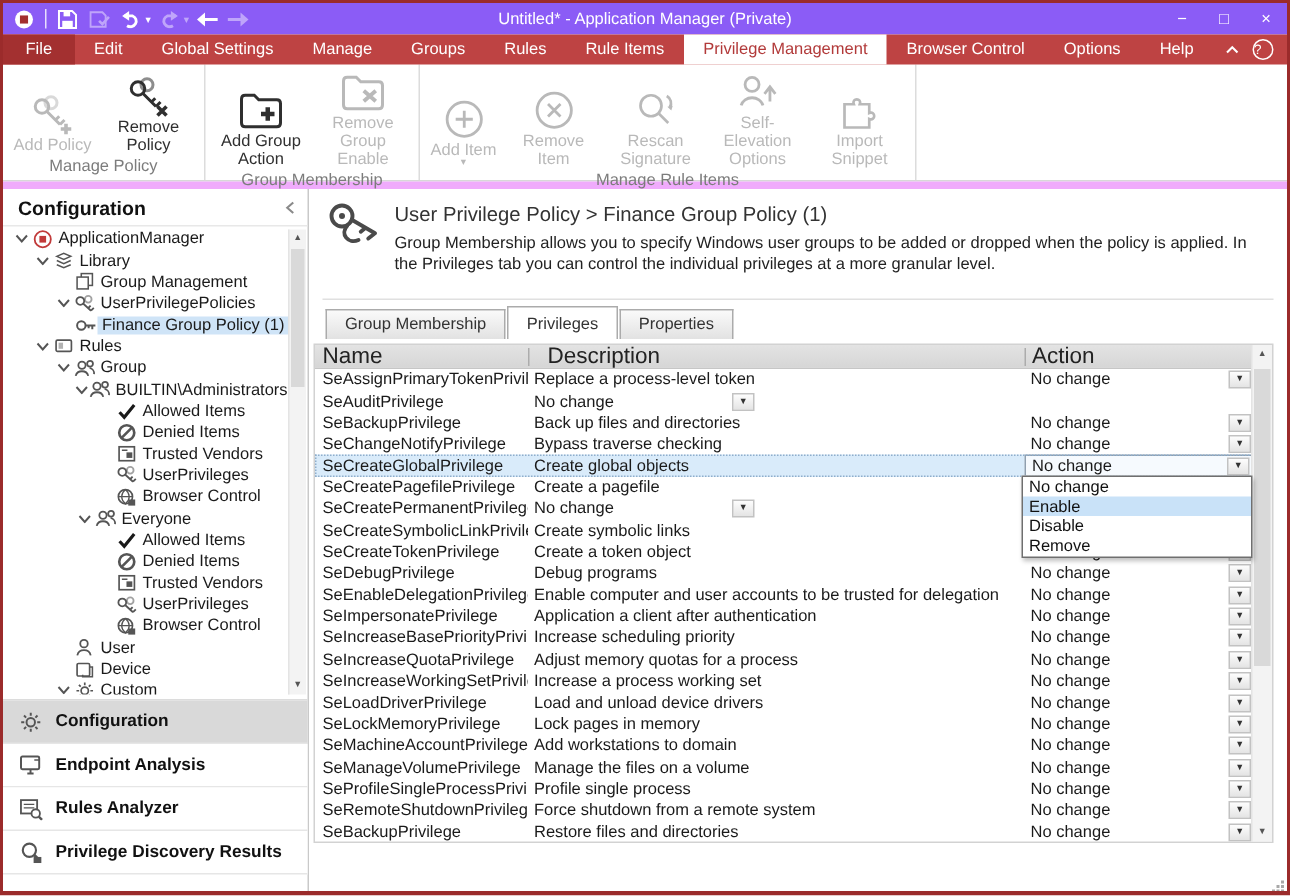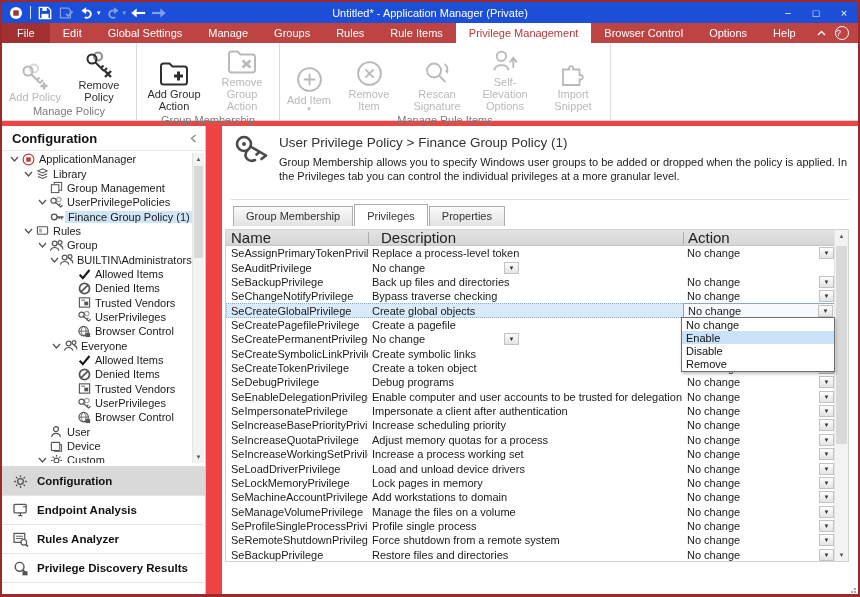--- a/index.html
+++ b/index.html
@@ -1,20 +1,20 @@
 <!DOCTYPE html>
 <html><head>
 <meta charset="utf-8">
 <style>
   html,body{margin:0;padding:0;background:#fff;}
   .window{position:relative;width:860px;height:597px;box-sizing:border-box;
     border:2px solid #9B2B2B;border-bottom-width:3px;overflow:hidden;
     font-family:"Liberation Sans",sans-serif;background:#fff;}
   
-  .titlebar{height:21px;background:#1d4ed8;display:flex;align-items:center;position:relative;color:#fff;justify-content:flex-end;}
+  .titlebar{height:21px;background:#8b5cf6;display:flex;align-items:center;position:relative;color:#fff;justify-content:flex-end;}
   .qat{display:flex;align-items:center;gap:3px;padding-left:5px;z-index:2;}
   .qat-btn{display:flex;align-items:center;justify-content:center;width:18px;height:16px;color:#fff;}
   .qat-btn svg{display:block;}
   .dim{opacity:.45;}
   .qsep{width:1px;height:13px;background:rgba(255,255,255,.8);margin:0 2px;}
   .qcaret{font-size:7px;color:#fff;margin-left:-2px;}
   .win-title{position:absolute;left:0;right:0;text-align:center;font-size:11px;color:#fff;}
   .win-controls{margin-left:auto;display:flex;align-items:center;gap:0;z-index:2;}
   .wc{width:28px;height:21px;display:flex;align-items:center;justify-content:center;font-size:11px;color:#fff;}
   
@@ -29,21 +29,21 @@
   .ribbon{height:77px;background:#fff;border-bottom:1px solid #D8D8D8;display:flex;align-items:stretch;}
   .ribbon-group{display:flex;flex-direction:column;border-right:1px solid #DCDCDC;padding:1px 3px 0;}
   .rg-buttons{display:flex;flex:1;align-items:flex-end;}
   .rbtn{min-width:42px;max-width:60px;padding:2px 4px 0;display:flex;flex-direction:column;align-items:center;
     text-align:center;font-size:11px;line-height:12px;color:#2F2F2F;}
   .rbtn .ricon{height:30px;display:flex;align-items:center;justify-content:center;}
   .rbtn.disabled{color:#B9B9B9;}
   .rcaret{font-size:7px;line-height:6px;}
   .rg-label{text-align:center;font-size:11px;color:#7C7C7C;padding:2px 4px 3px;white-space:nowrap;}
   
-  .content{display:flex;height:474px;background:#ef4444;padding-top:5px;box-sizing:border-box;gap:16px;}
+  .content{display:flex;height:474px;background:#f0abfc;padding-top:5px;box-sizing:border-box;}
   .sidebar{width:203px;min-width:203px;background:#fff;border-right:1px solid #C9C9C9;position:relative;}
   .sb-header{height:24px;display:flex;align-items:center;padding:0 8px 0 10px;font-size:13px;font-weight:bold;color:#111;
     border-bottom:1px solid #E8E8E8;}
   .sb-collapse{margin-left:auto;color:#8A8A8A;display:flex;}
   .tree{position:absolute;top:26px;left:2px;right:13px;bottom:132px;overflow:hidden;}
   .tree-row{height:14.35px;display:flex;align-items:center;font-size:11px;color:#1a1a1a;white-space:nowrap;}
   .t-chev{width:12px;display:flex;justify-content:center;}
   .t-icon{width:16px;display:flex;justify-content:center;color:#555;}
   .t-label{padding:0 3px;}
   .t-label.sel{background:#CFE4F7;}
@@ -219,21 +219,21 @@
             </div>
             <div class="rlabel">Add Group Action</div>
           </div>
           <div class="rbtn disabled">
             <div class="ricon">
               <svg width="30" height="27" viewBox="0 0 30 27">
                 <path d="M2 6 c0-1.5 1-2.5 2.5-2.5 h6 l3 3 h12 c1.5 0 2.5 1 2.5 2.5 v13 c0 1.5 -1 2.5 -2.5 2.5 h-21 c-1.5 0 -2.5 -1 -2.5 -2.5 z" fill="none" stroke="currentColor" stroke-width="2"></path>
                 <path d="M15.5 12.5 l8 7 M23.5 12.5 l-8 7" stroke="currentColor" stroke-width="2.6" fill="none"></path>
               </svg>
             </div>
-            <div class="rlabel">Remove Group Action</div>
+            <div class="rlabel">Remove Group Enable</div>
           </div>
         </div>
         <div class="rg-label">Group Membership</div>
       </div>
       <div class="ribbon-group">
         <div class="rg-buttons">
           <div class="rbtn disabled">
             <div class="ricon">
               <svg width="27" height="27" viewBox="0 0 26 26">
                 <circle cx="13" cy="13" r="11" fill="none" stroke="currentColor" stroke-width="1.8"></circle>
@@ -743,21 +743,21 @@
             <div class="g-row">
               <div class="c-name">SeEnableDelegationPrivilege</div>
               <div class="c-desc">Enable computer and user accounts to be trusted for delegation</div>
               <div class="c-action">
                 <span class="a-val">No change</span>
                 <span class="combo-btn">▼</span>
               </div>
             </div>
             <div class="g-row">
               <div class="c-name">SeImpersonatePrivilege</div>
-              <div class="c-desc">Impersonate a client after authentication</div>
+              <div class="c-desc">Application a client after authentication</div>
               <div class="c-action">
                 <span class="a-val">No change</span>
                 <span class="combo-btn">▼</span>
               </div>
             </div>
             <div class="g-row">
               <div class="c-name">SeIncreaseBasePriorityPrivilege</div>
               <div class="c-desc">Increase scheduling priority</div>
               <div class="c-action">
                 <span class="a-val">No change</span>

